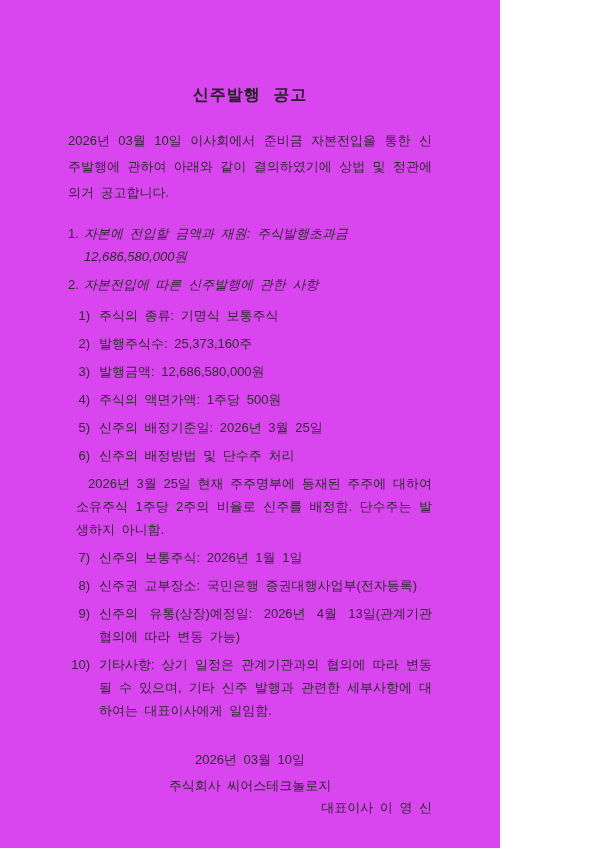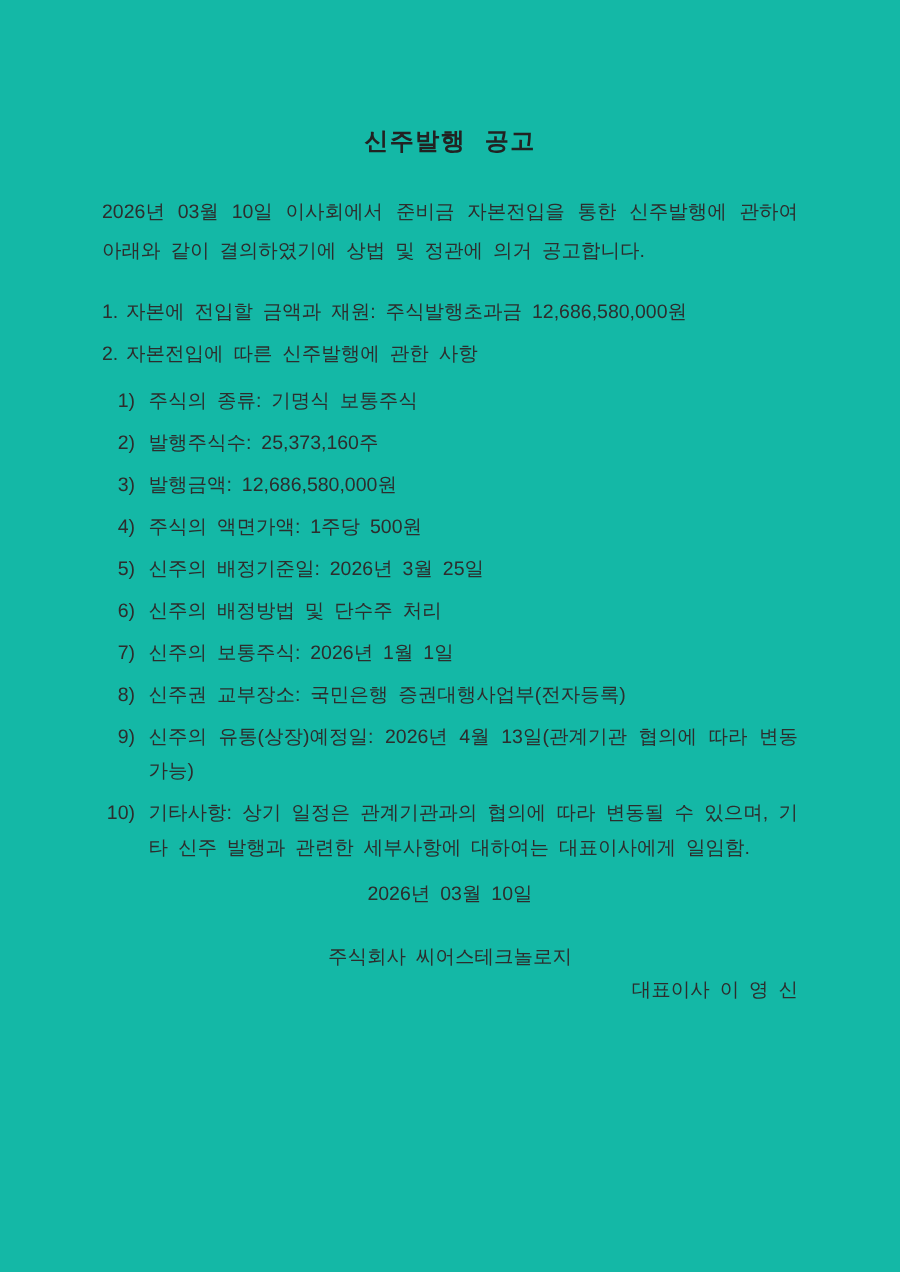--- a/index.html
+++ b/index.html
@@ -7,24 +7,24 @@
     padding: 0;
     background: #ffffff;
   }
   body {
     width: 600px;
     height: 848px;
     overflow: hidden;
   }
   .page {
     box-sizing: border-box;
-    width: 600px;
+    width: 500px;
     height: 848px;
     padding: 84px 68px 0 68px;
-    background: #14b8a6;
+    background: #d946ef;
     color: #2d2d2d;
     font-family: "Liberation Sans", sans-serif;
     font-size: 13px;
     line-height: 23px;
     word-spacing: 3px;
   }
   .title {
     text-align: center;
     font-size: 16px;
     font-weight: bold;
@@ -45,20 +45,21 @@
     line-height: 23px;
     margin-bottom: 5px;
   }
   .main-num {
     flex-shrink: 0;
     width: 12px;
   }
   .main-text {
     margin-left: 4px;
     flex: 1;
+    font-style: italic;
   }
   .sub-list { margin-top: 8px; }
   .sub-item {
     display: flex;
     line-height: 23px;
     margin-bottom: 5px;
   }
   .sub-num {
     flex-shrink: 0;
     width: 22px;
@@ -71,22 +72,22 @@
     word-break: break-all;
   }
   .sub-note {
     margin: 0 0 5px 8px;
     text-indent: 12px;
     line-height: 23px;
     text-align: justify;
     word-break: break-all;
   }
   .footer { text-align: center; }
-  .footer-date    { margin-top: 8px; line-height: 23px; }
-  .footer-company { margin-top: 19px; line-height: 23px; }
+  .footer-date    { margin-top: 26px; line-height: 23px; }
+  .footer-company { margin-top: 3px; line-height: 23px; }
   .footer-address { margin-top: 24px; line-height: 22px; }
   .footer-ceo     { line-height: 22px; text-align: right; }
 </style>
 </head>
 <body>
 
 <div class="page">
 
   <div class="title">신주발행 공고</div>
 
@@ -129,20 +130,21 @@
 
       <div class="sub-item">
         <span class="sub-num">5)</span>
         <span class="sub-text">신주의 배정기준일: 2026년 3월 25일</span>
       </div>
 
       <div class="sub-item">
         <span class="sub-num">6)</span>
         <span class="sub-text">신주의 배정방법 및 단수주 처리</span>
       </div>
+      <p class="sub-note">2026년 3월 25일 현재 주주명부에 등재된 주주에 대하여 소유주식 1주당 2주의 비율로 신주를 배정함. 단수주는 발생하지 아니함.</p>
 
       <div class="sub-item">
         <span class="sub-num">7)</span>
         <span class="sub-text">신주의 보통주식: 2026년 1월 1일</span>
       </div>
 
       <div class="sub-item">
         <span class="sub-num">8)</span>
         <span class="sub-text">신주권 교부장소: 국민은행 증권대행사업부(전자등록)</span>
       </div>

